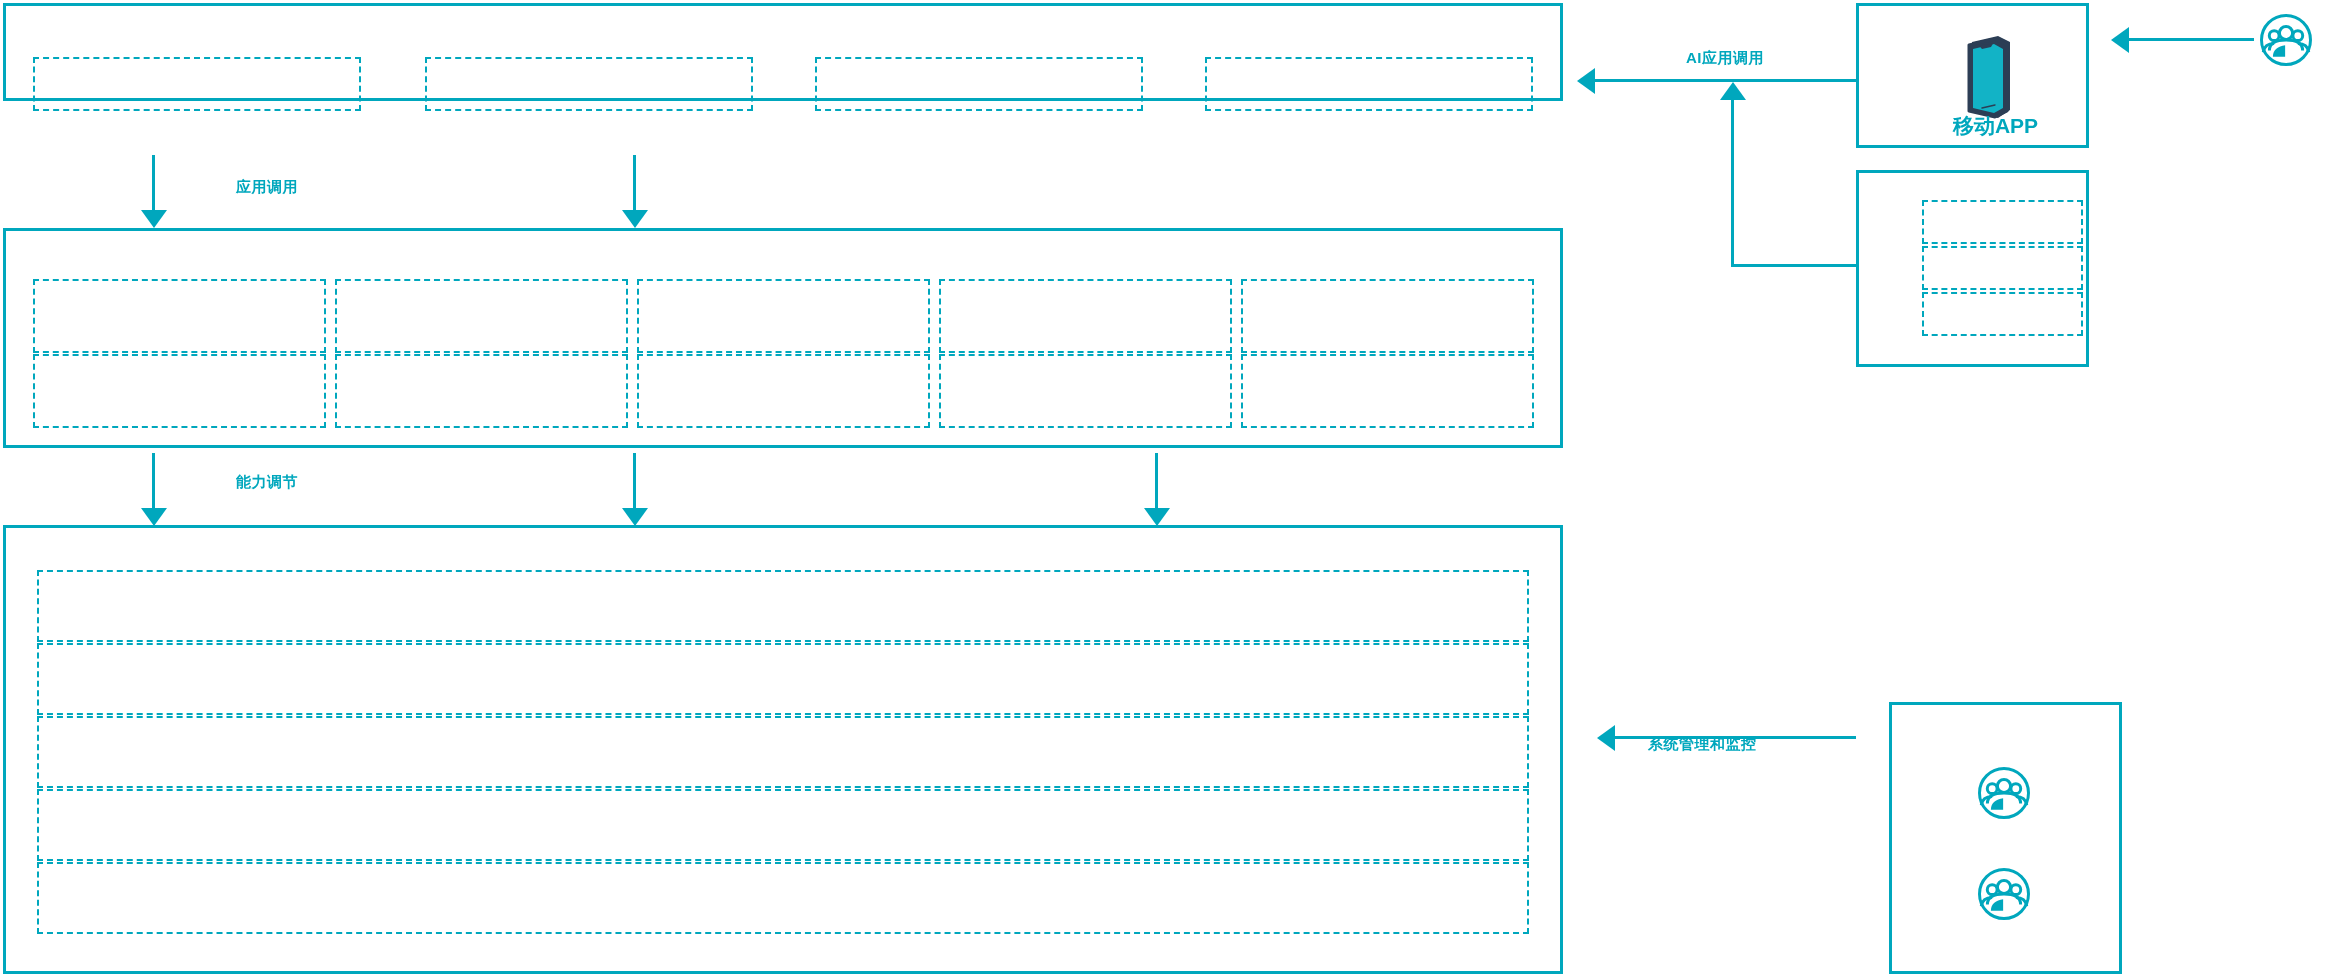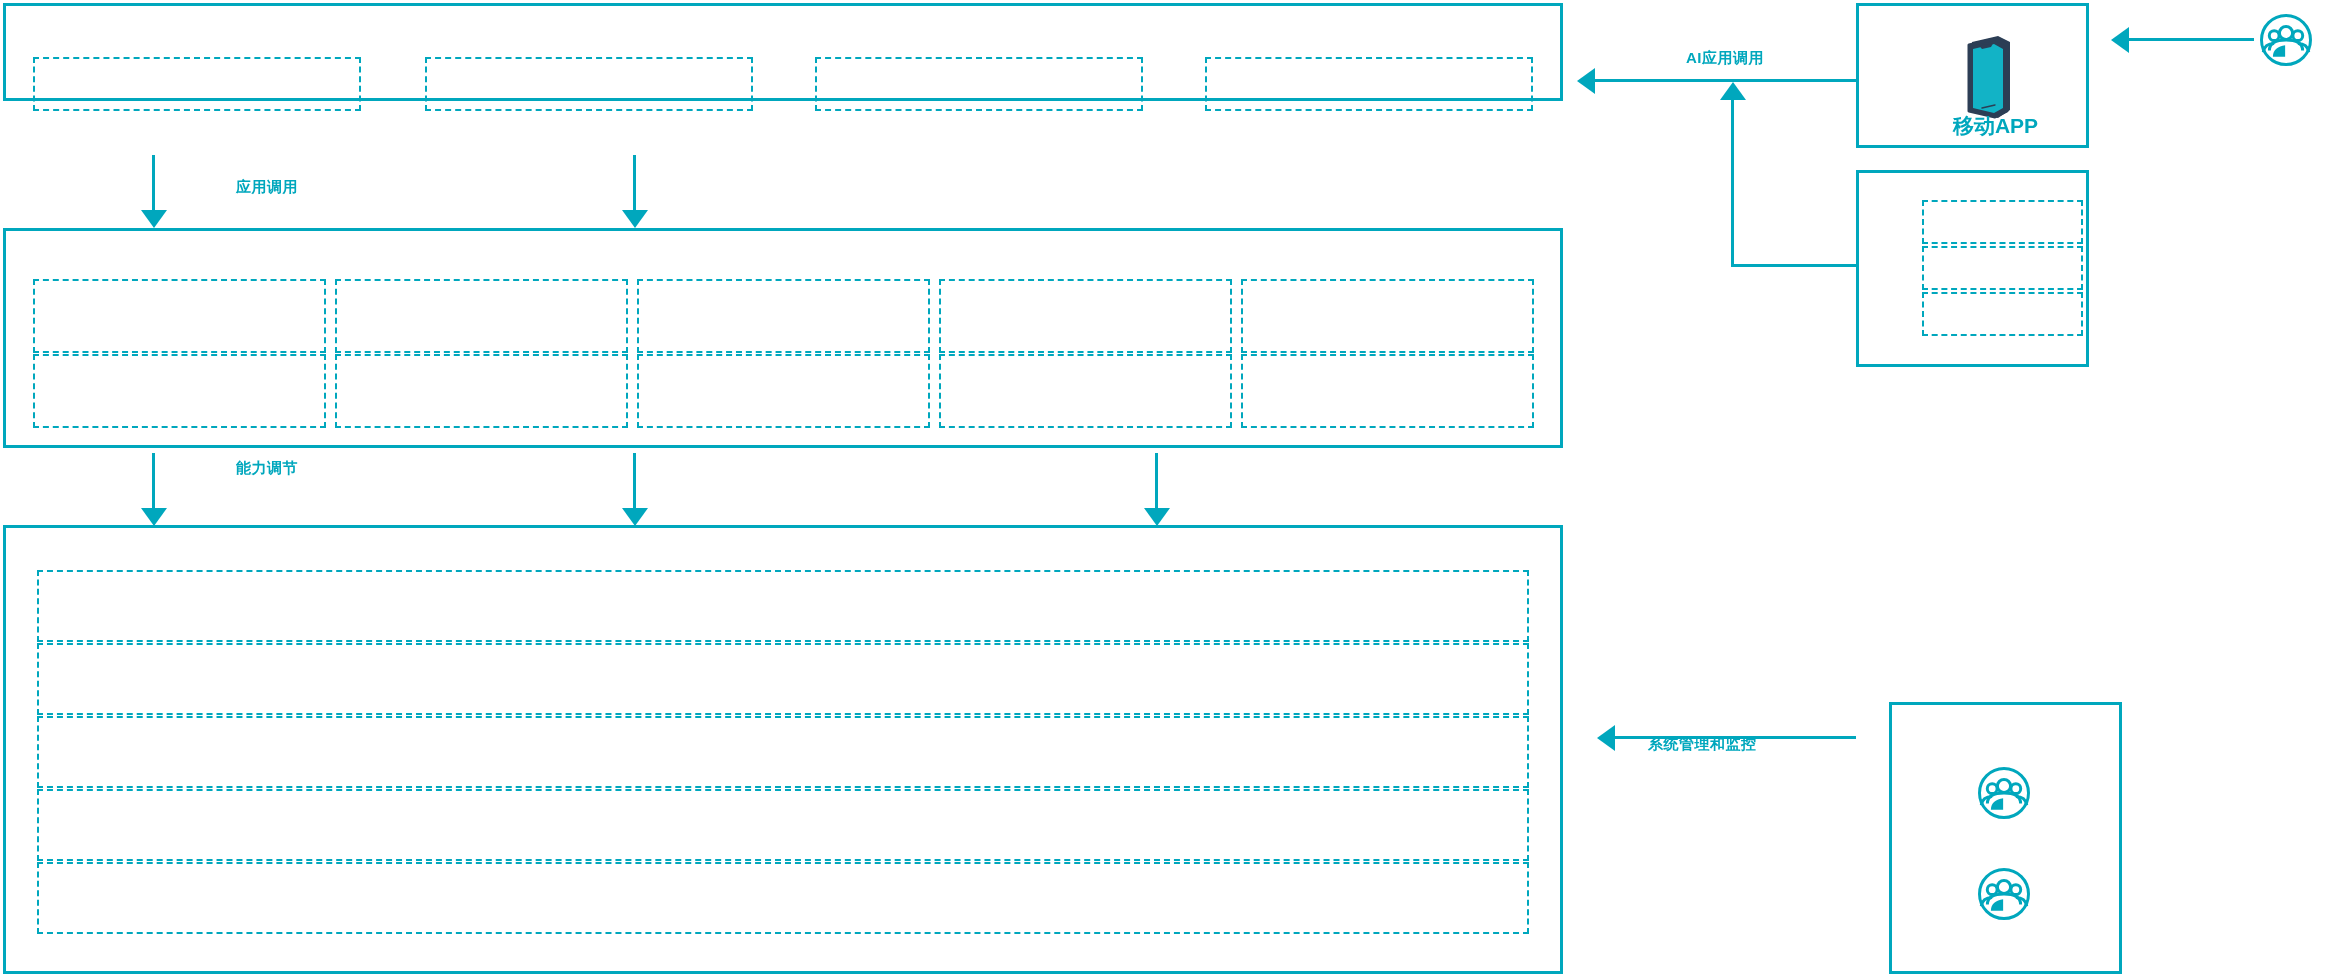--- a/index.html
+++ b/index.html
@@ -130,21 +130,21 @@
 
   <div class="v-line" style="left:152px; top:453px; width:3px; height:58px;"></div>
   <div class="arrow-down" style="left:141px; top:508px;"></div>
 
   <div class="v-line" style="left:633px; top:453px; width:3px; height:58px;"></div>
   <div class="arrow-down" style="left:622px; top:508px;"></div>
 
   <div class="v-line" style="left:1155px; top:453px; width:3px; height:58px;"></div>
   <div class="arrow-down" style="left:1144px; top:508px;"></div>
 
-  <div class="label" style="left:236px; top:460px;">能力调节</div>
+  <div class="label" style="left:236px; top:474px;">能力调节</div>
 
   <div class="solid-box" style="left:3px; top:525px; width:1560px; height:449px;"></div>
 
   <div class="dash-box" style="left:37px; top:570px; width:1492px; height:72px;"></div>
   <div class="dash-box" style="left:37px; top:643px; width:1492px; height:72px;"></div>
   <div class="dash-box" style="left:37px; top:716px; width:1492px; height:72px;"></div>
   <div class="dash-box" style="left:37px; top:789px; width:1492px; height:72px;"></div>
   <div class="dash-box" style="left:37px; top:862px; width:1492px; height:72px;"></div>
 
   <div class="h-line" style="left:1595px; top:79px; width:261px; height:3px;"></div>

